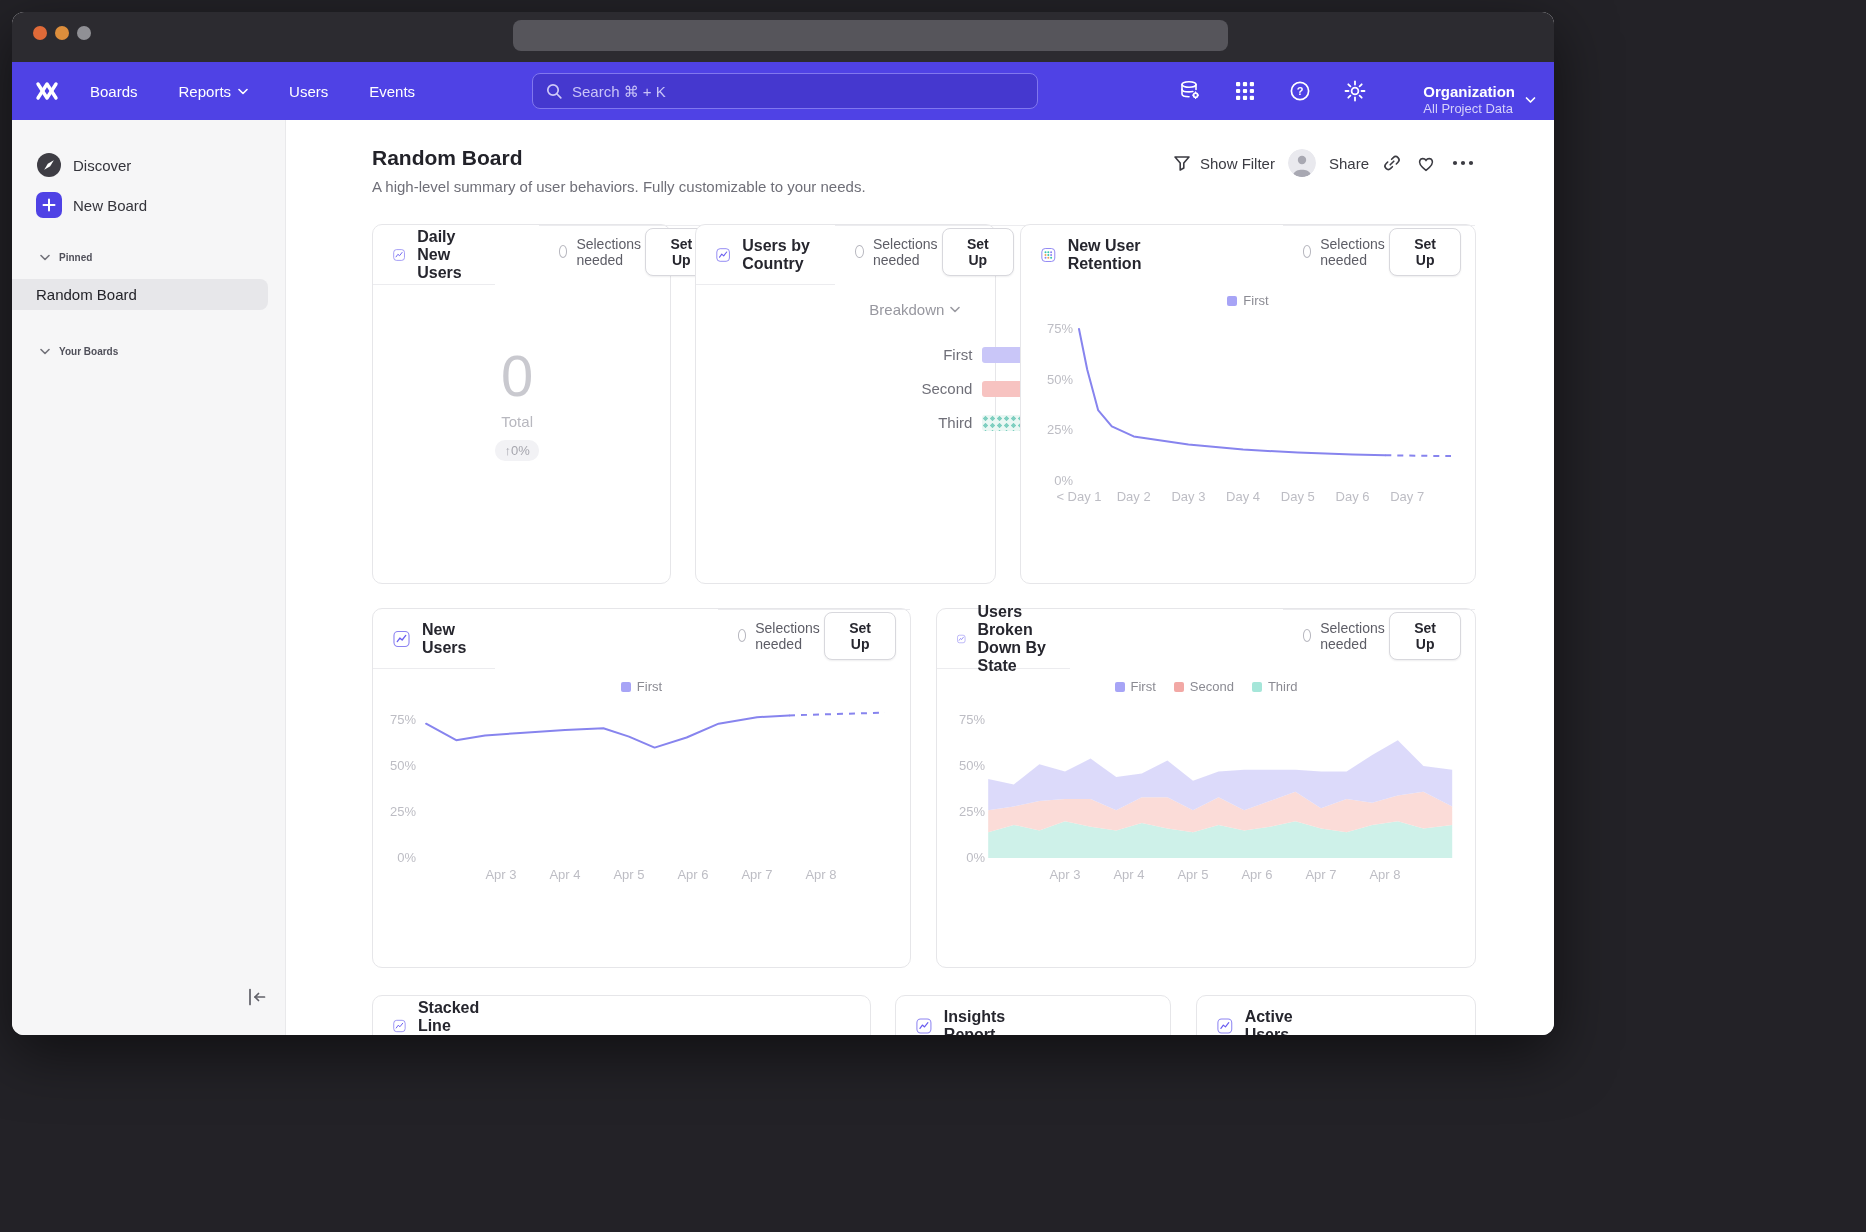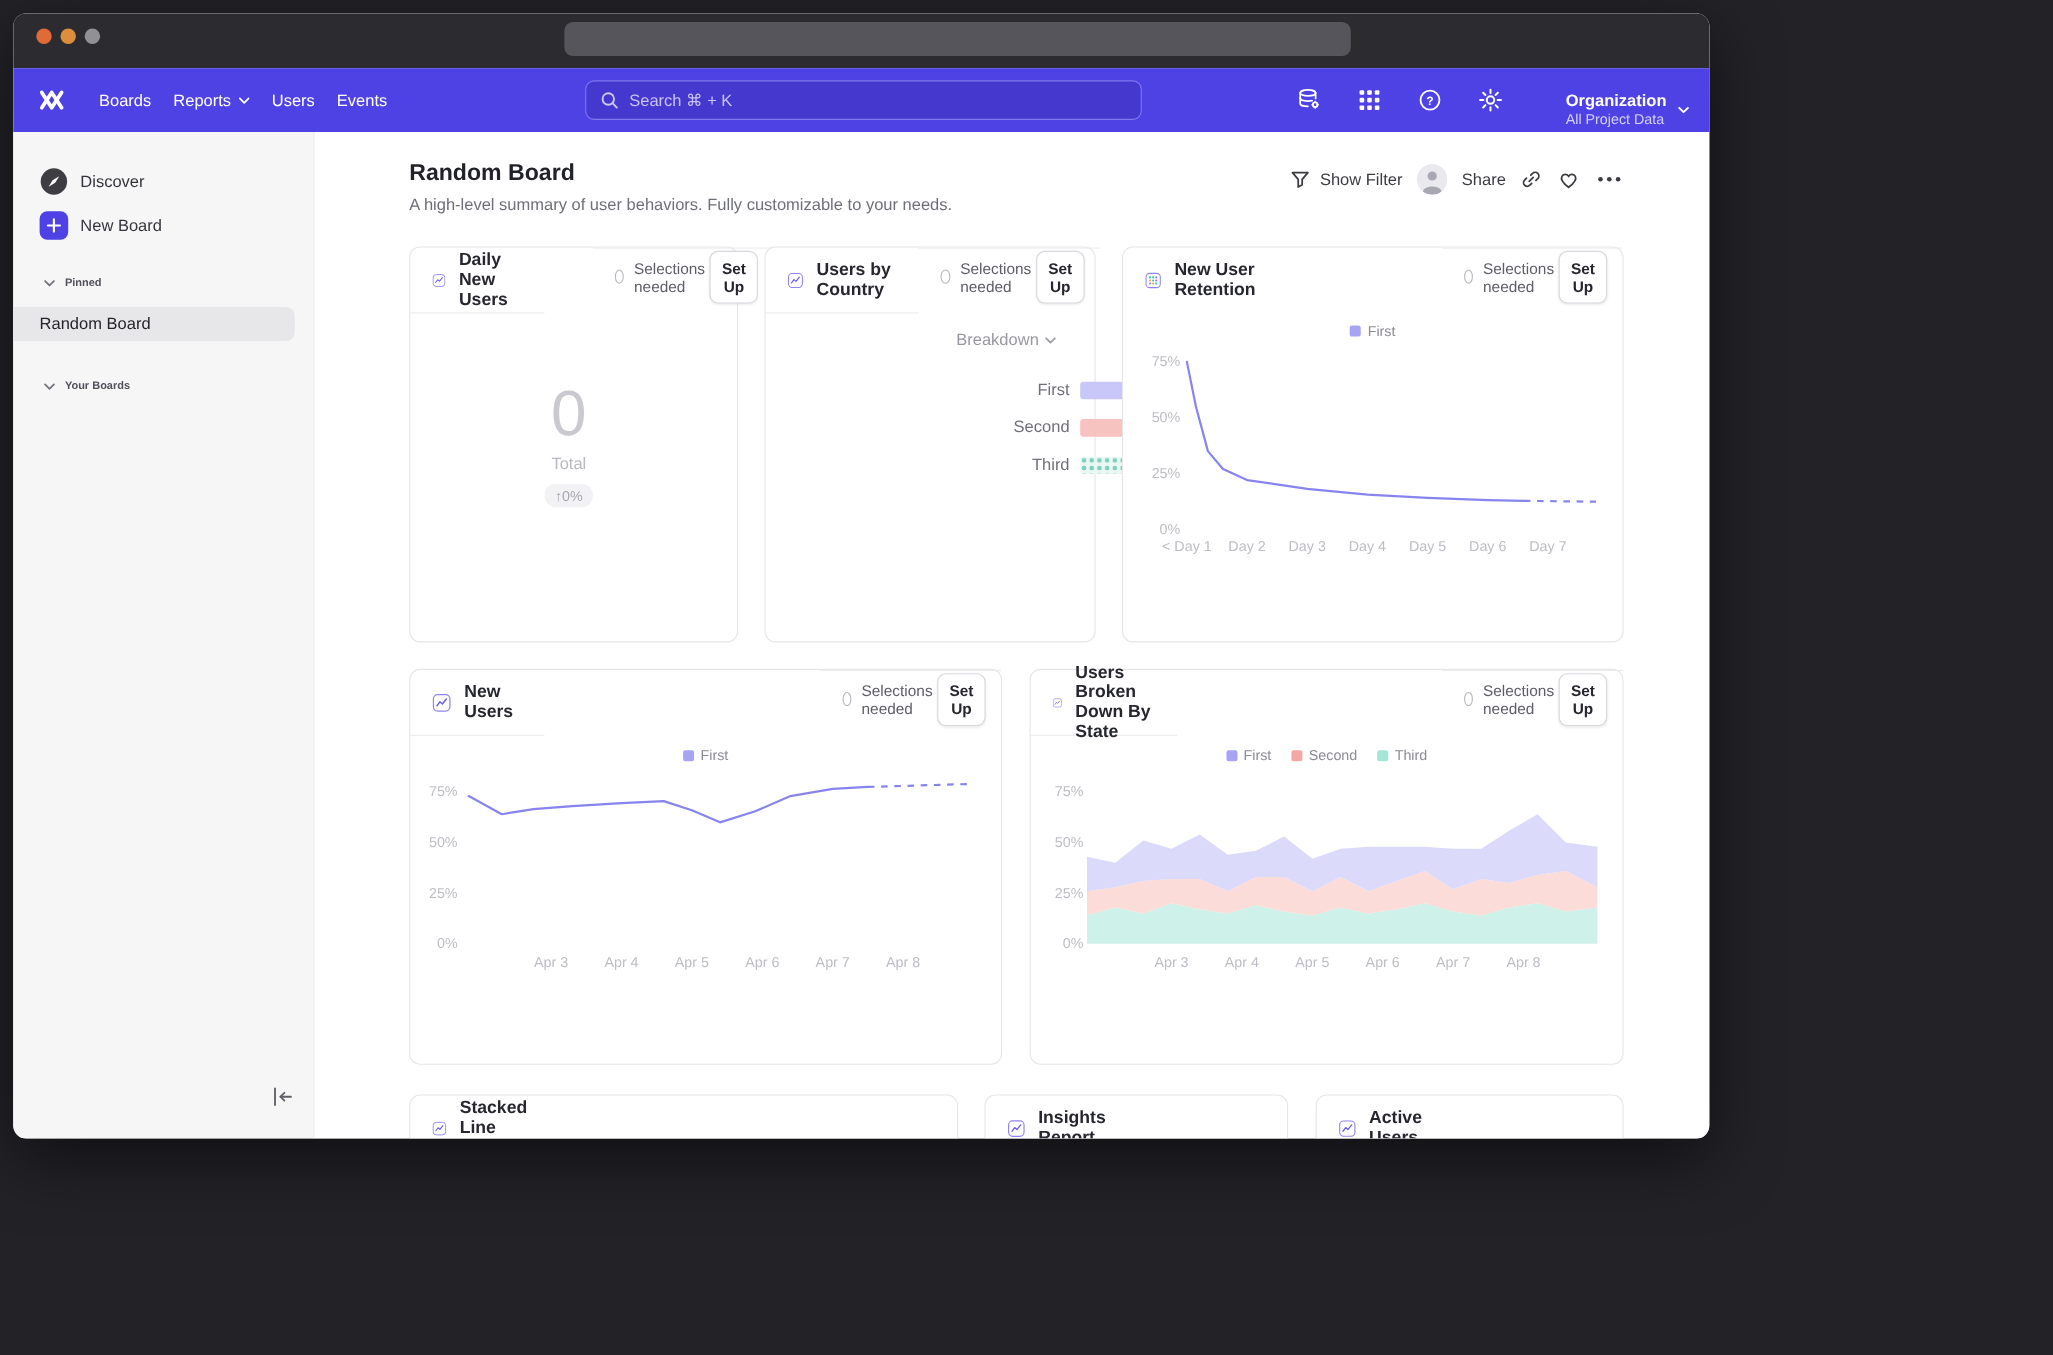--- a/index.html
+++ b/index.html
@@ -17,21 +17,21 @@
   .light { position:absolute; top:14px; width:14px; height:14px; border-radius:50%; }
   .light.l1 { left:21px; background:#e06a38; }
   .light.l2 { left:43px; background:#dd8e3c; }
   .light.l3 { left:65px; background:#909095; }
   .urlbar { position:absolute; left:501px; top:8px; width:715px; height:31px;
             background:#56555b; border-radius:8px; }
 
   
   .topnav { position:relative; height:58px; background:#4f42e5; flex:0 0 auto; }
   .logo { position:absolute; left:22px; top:16px; width:26px; height:26px; cursor:pointer; }
-  .menu { position:absolute; left:78px; top:0; height:58px; display:flex; align-items:center; gap:20px; }
+  .menu { position:absolute; left:78px; top:0; height:58px; display:flex; align-items:center; gap:41px; }
   .menu-item { color:#fff; font-size:15px; font-weight:500; display:flex; align-items:center; gap:7px; cursor:pointer; white-space:nowrap; }
   .nav-search { position:absolute; left:520px; top:11px; width:506px; height:36px;
                 background:#4538cf; border:1px solid #8177ee; border-radius:8px;
                 display:flex; align-items:center; padding:0 12px; gap:9px; }
   .nav-search input { flex:1; background:transparent; border:none; outline:none;
                       color:#fef9c3; font-size:15px; font-family:"Liberation Sans",sans-serif; }
   .nav-search input::placeholder { color:#c9c4f8; opacity:1; }
   .nav-icons { position:absolute; left:1166px; top:17px; display:flex; gap:31px; }
   .nav-icon { width:24px; height:24px; display:flex; align-items:center; justify-content:center; cursor:pointer; }
   .org { position:absolute; right:18px; top:0; height:75px; display:flex; align-items:center; gap:10px; cursor:pointer; }
@@ -81,21 +81,21 @@
 
   .card-head { height:60px; flex:0 0 60px; display:flex; align-items:center; gap:12px; padding:0 20px; }
   .card-head.bordered { border-bottom:1px solid #ececef; }
   .card-head h3 { font-size:16px; font-weight:700; color:#26262e; }
   .card-body { position:relative; flex:1; }
   .card-foot { height:52px; flex:0 0 52px; border-top:1px solid #ececef;
                display:flex; align-items:center; justify-content:space-between; padding:0 14px 0 20px; }
   .status { display:flex; align-items:center; gap:9px; font-size:14px; color:#5d5d66; }
   .radio { width:13px; height:13px; border:1.5px solid #b7b7bf; border-radius:50%; }
   .setup { font-family:"Liberation Sans",sans-serif; font-size:14px; font-weight:600; color:#26262e;
-           background:#fff; border:1px solid #d8d8dd; border-radius:8px; padding:7px 10px;
+           background:#fff; border:1px solid #d8d8dd; border-radius:8px; padding:7px 24px;
            box-shadow:0 1px 2px rgba(20,20,30,.07); cursor:pointer; }
 
   
   .center-col { display:flex; flex-direction:column; align-items:center; justify-content:center; height:100%; }
   .big-num   { font-size:58px; color:#c9c9cf; line-height:1; }
   .big-label { margin-top:8px; font-size:15px; color:#b8b8bf; }
   .delta-pill{ margin-top:10px; font-size:13px; color:#a6a6ae; background:#f2f2f5;
                padding:3px 9px; border-radius:10px; }
 
   

